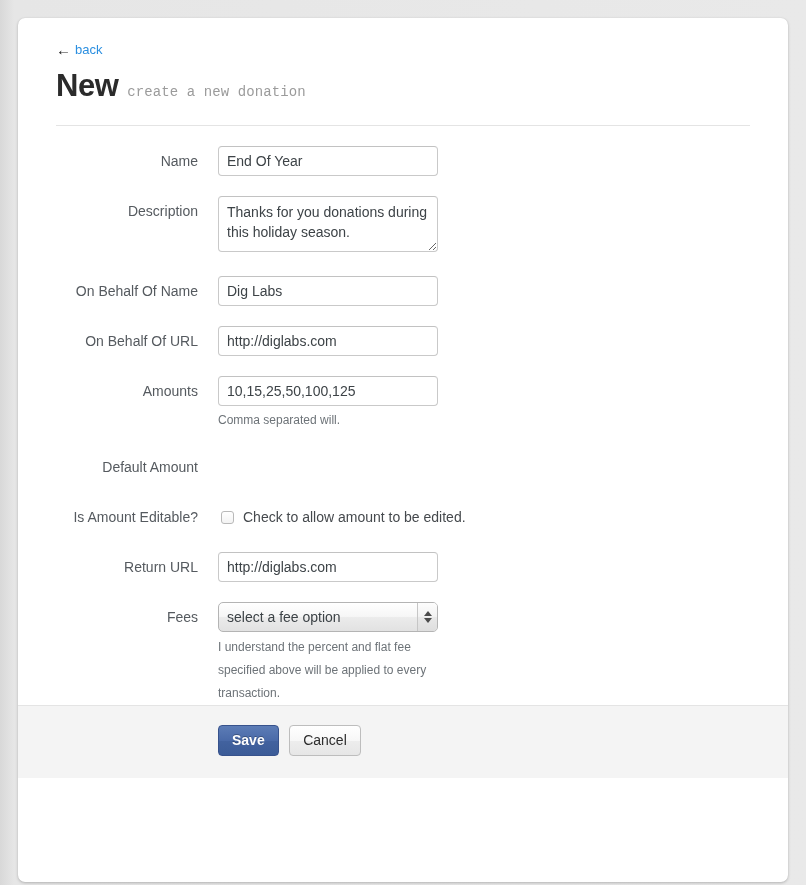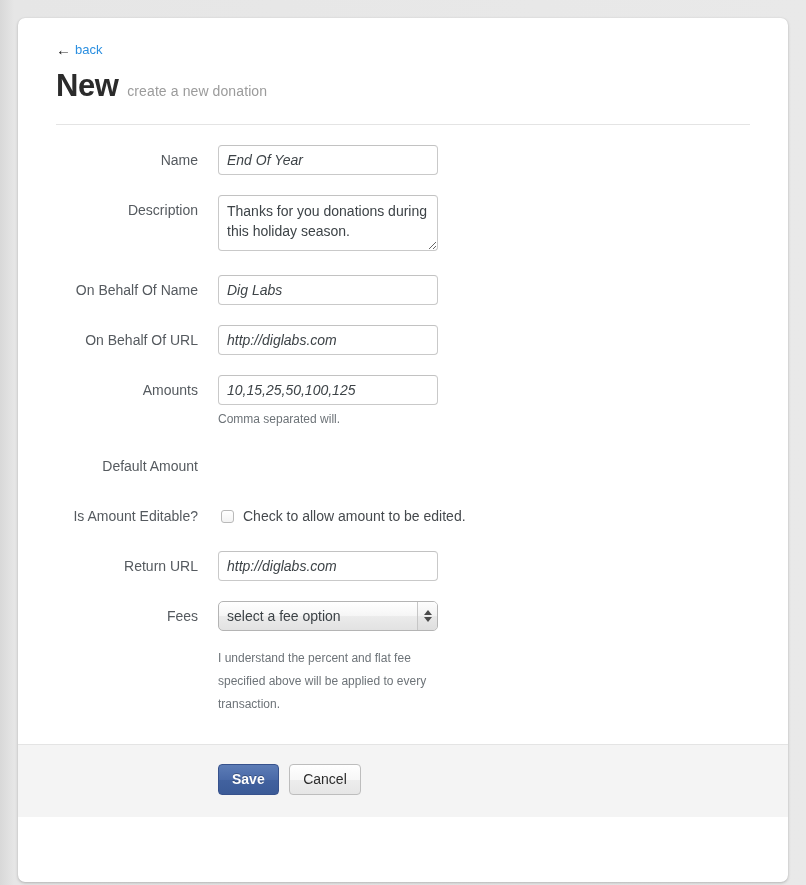--- a/index.html
+++ b/index.html
@@ -66,20 +66,21 @@
     font-size: 31px;
     font-weight: bold;
     color: #2b2b2b;
     letter-spacing: -0.5px;
   }
   .title-sub {
     font-size: 14px;
     color: #9b9b9b;
     margin-left: 9px;
     letter-spacing: 0.1px;
+    font-family: Liberation Mono, monospace;
   }
   .divider {
     margin: 16px 0 0 0;
     height: 1px;
     background: #e4e4e4;
   }
 
   
   .form {
     padding: 0 38px;
@@ -111,21 +112,20 @@
     box-sizing: border-box;
     padding: 4px 8px;
     font-size: 14px;
     font-family: "Liberation Sans", sans-serif;
     color: #3d4347;
     background: #ffffff;
     border: 1px solid #c9c9c9;
     border-top-color: #c2c2c2;
     border-radius: 4px;
     outline: none;
-    font-style: italic;
   }
   textarea.text-area {
     width: 220px;
     height: 56px;
     box-sizing: border-box;
     padding: 5px 8px;
     font-size: 14px;
     line-height: 20px;
     font-family: "Liberation Sans", sans-serif;
     color: #3d4347;
@@ -182,21 +182,21 @@
   .tri-up { border-bottom: 5px solid #4c4c4c; margin-bottom: 2px; }
   .tri-dn { border-top: 5px solid #4c4c4c; }
 
   .help-text {
     font-size: 12px;
     color: #6d7378;
     line-height: 24px;
     margin-top: 2px;
     max-width: 222px;
   }
-  .help-text.multiline { line-height: 23px; margin-top: 16px; }
+  .help-text.multiline { line-height: 23px; margin-top: 4px; }
 
   .checkbox-row {
     display: flex;
     align-items: center;
     height: 30px;
   }
   input.cbx {
     -webkit-appearance: none;
     appearance: none;
     width: 13px; height: 13px;
@@ -209,21 +209,20 @@
     cursor: pointer;
   }
   .cbx-label {
     font-size: 14px;
     color: #45494d;
     line-height: 18px;
   }
 
   
   .footer {
-    margin-top: 28px;
     background: #f4f4f4;
     border-top: 1px solid #e4e4e4;
     padding: 19px 0 19px 200px;
     height: 34px;
     box-sizing: content-box;
   }
   .btn {
     display: inline-block;
     font-family: "Liberation Sans", sans-serif;
     font-size: 14px;

